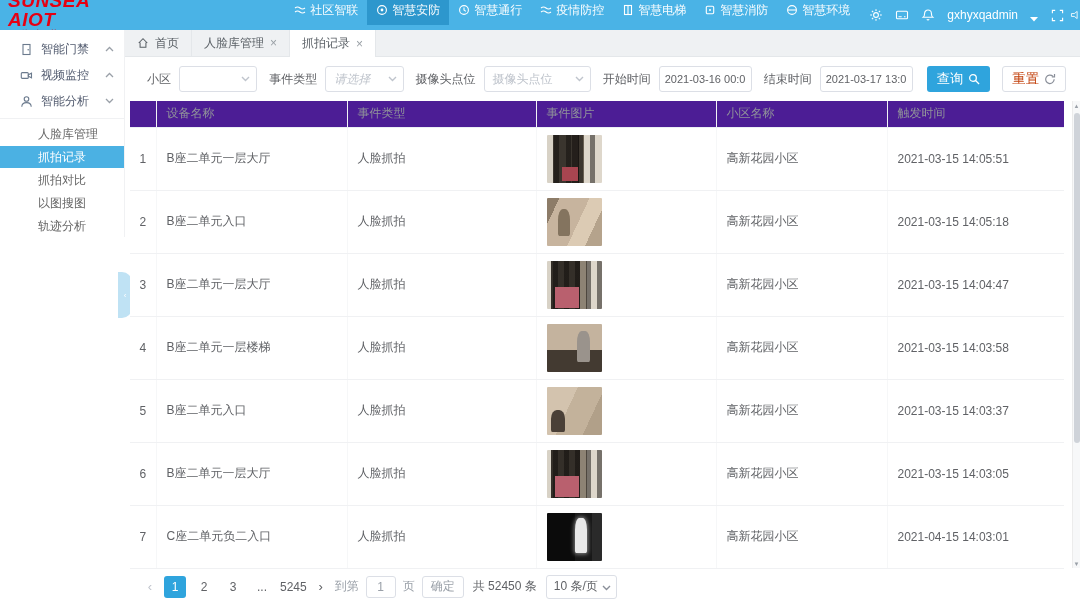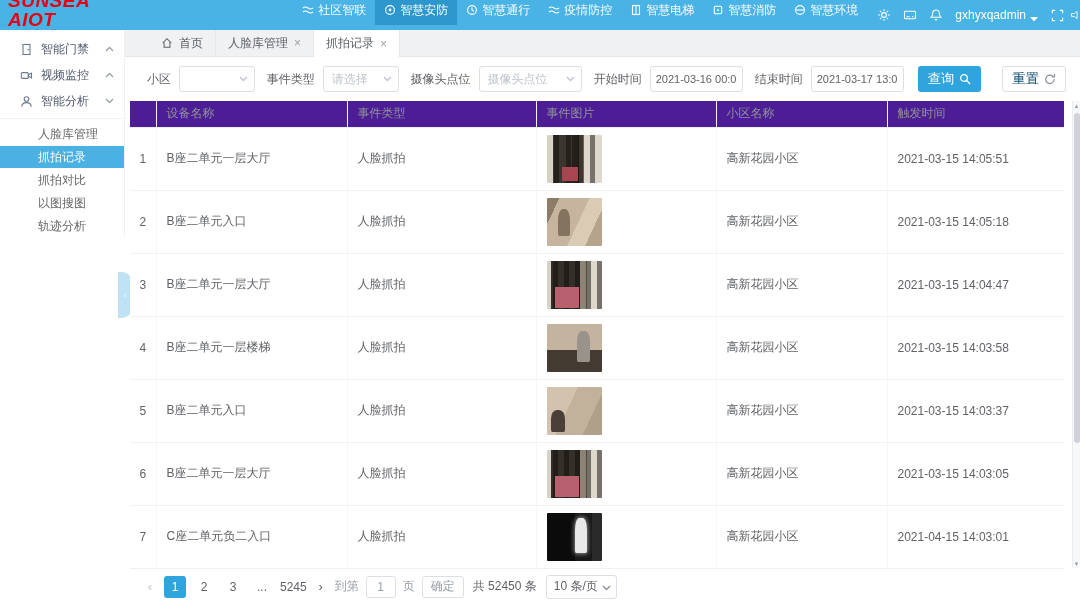--- a/index.html
+++ b/index.html
@@ -10,58 +10,58 @@
   .topbar { height:30px; background:var(--topbar,#4ab3e6); display:flex; align-items:center; color:#fff; position:relative; overflow:hidden; }
   .logo { width:128px; padding-left:8px; line-height:1; flex:none; }
   .logo-main { color:var(--logo-red,#e60012); font-weight:bold; font-style:italic; font-size:19px; letter-spacing:.5px; }
   .logo-sub { color:var(--logo-red,#e60012); font-weight:bold; font-size:9px; letter-spacing:5px; margin-top:1px; }
   .topnav { display:flex; margin-left:auto; height:40px; }
   .topnav-item { display:flex; align-items:center; gap:4px; padding:0 9px; height:30px; cursor:pointer; white-space:nowrap; color:rgba(255,255,255,.96); }
   .topnav-item.active { background:var(--topbar-active,#2d97cd); }
   .topnav-item .ic { display:flex; }
   .topbar-right { display:flex; align-items:center; height:30px; flex:none; padding-left:4px; }
   .tb-icon { width:26px; display:flex; justify-content:center; cursor:pointer; }
-  .user { display:flex; align-items:flex-end; gap:4px; padding:0 6px; cursor:pointer; white-space:nowrap; }
+  .user { display:flex; align-items:flex-end; gap:12px; padding:0 6px; cursor:pointer; white-space:nowrap; }
   .edge-icon { width:10px; overflow:hidden; display:flex; }
 
   
   .body-row { display:flex; height:574px; }
 
   
   .sidebar { width:125px; flex:none; background:#fff; position:relative; border-right:1px solid #f0f1f3; padding-top:6px; }
   .side-group { height:26px; display:flex; align-items:center; padding:0 10px 0 20px; color:#515a6e; cursor:pointer; }
   .side-group .ic { display:flex; margin-right:8px; }
   .side-group .chev { margin-left:auto; display:flex; }
   .submenu { border-top:1px solid #f0f1f3; margin-top:4px; padding-top:3px; }
   .side-sub { height:22px; line-height:22px; padding-left:38px; color:#666; cursor:pointer; margin:1px 0; }
   .side-sub.active { background:var(--sidebar-active,#4bb1e3); color:#fff; }
   .side-handle { position:absolute; left:-7px; top:242px; width:14px; height:46px; background:#bfe2f4; border-radius:0 10px 10px 0; cursor:pointer; display:flex; align-items:center; justify-content:center; color:#fff; font-size:8px; }
   .sidebar-wrap { position:relative; }
 
   
   .main { flex:1; display:flex; flex-direction:column; background:#fff; min-width:0; }
-  .tabbar { height:27px; background:#eff1f3; display:flex; align-items:stretch; border-bottom:1px solid #e4e7ea; flex:none;padding-left:24px; }
+  .tabbar { height:27px; background:#eff1f3; display:flex; align-items:stretch; border-bottom:1px solid #e4e7ea; flex:none; }
   .tab { display:flex; align-items:center; gap:6px; padding:0 12px; color:#5a6066; cursor:pointer; border-right:1px solid #e4e7ea; white-space:nowrap; }
   .tab.active { background:#fff; margin-bottom:-1px; }
   .tab .close { color:#9aa0a6; font-size:12px; line-height:1; }
   .tab .ic { display:flex; }
 
   .content { flex:1; padding:0 14px 0 5px; position:relative; min-width:0; }
 
   
   .filters { display:flex; align-items:center; height:44px; padding-left:13px; gap:8px; white-space:nowrap; }
   .f-label { color:#606266; margin-left:4px; }
   .sel { height:26px; border:1px solid #dcdfe6; border-radius:3px; display:flex; align-items:center; padding:0 20px 0 8px; position:relative; background:#fff; cursor:pointer; color:#606266; }
   .sel .ph { color:#bfc4cc; }
   .sel .chev { position:absolute; right:6px; top:9px; display:flex; }
-  .sel.w1{ width:90px; } .sel.w2{ width:90px; } .sel.w3{ width:126px; }
+  .sel.w1{ width:90px; } .sel.w2{ width:90px;font-style:italic; } .sel.w3{ width:126px; }
   .date-input { width:93px; height:26px; border:1px solid #dcdfe6; border-radius:3px; padding:0 5px; font-size:11px; color:#606266; font-family:inherit; }
   .btn { height:26px; border-radius:3px; display:flex; align-items:center; gap:5px; padding:0 9px; cursor:pointer; border:1px solid transparent; }
   .btn-primary { background:var(--primary,#2fa4dd); color:#fff; margin-left:6px; }
-  .btn-plain { background:#fff; border-color:#dcdfe6; color:#0c4a6e; margin-left:13px; }
+  .btn-plain { background:#fff; border-color:#dcdfe6; color:#c2410c; margin-left:4px; }
 
   
   .table-wrap { position:relative; }
   table { border-collapse:collapse; table-layout:fixed; width:934px; }
   col.c0{width:26px} col.c1{width:191px} col.c2{width:189px} col.c3{width:180px} col.c4{width:171px} col.c5{width:177px}
   th { height:26px; font-weight:normal; text-align:left; color:#909399; background:#4c1d95; border-bottom:1px solid #ebeef5; border-right:1px solid #f2f3f5; padding:0 10px; }
   th:first-child { text-align:center; padding:0; }
   th:last-child { border-right:none; }
   td { height:63px; border-bottom:1px solid #f0f1f3; border-right:1px solid #f6f7f8; padding:0 10px; color:#606266; background:#fff; }
   td:first-child { text-align:center; padding:0; }

